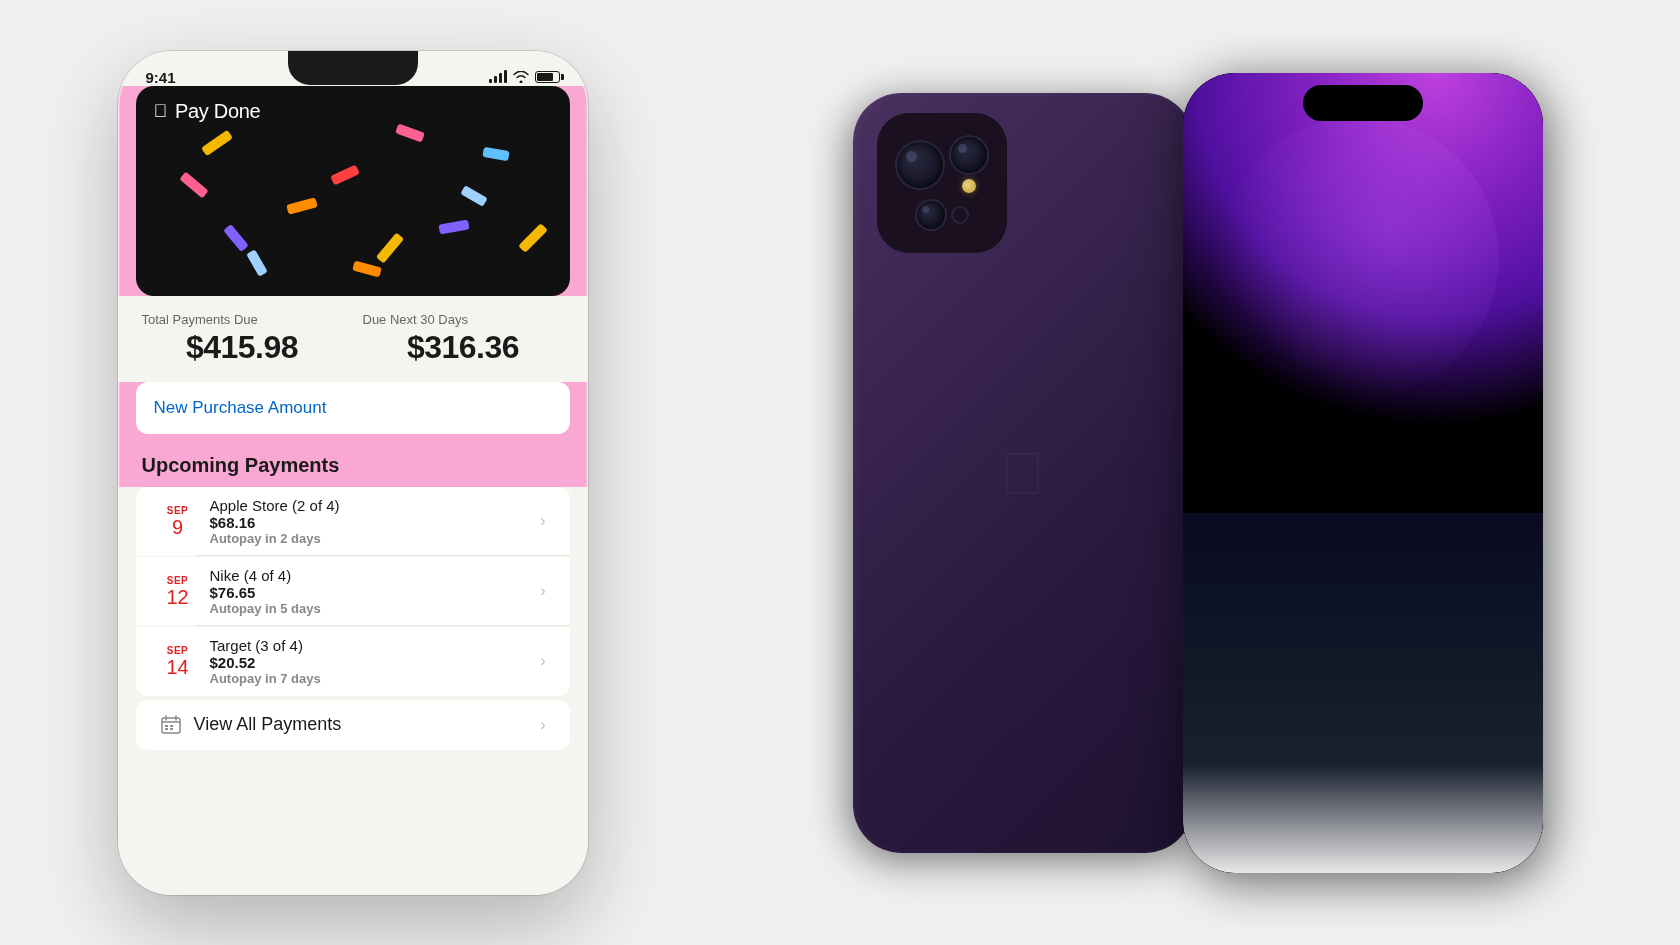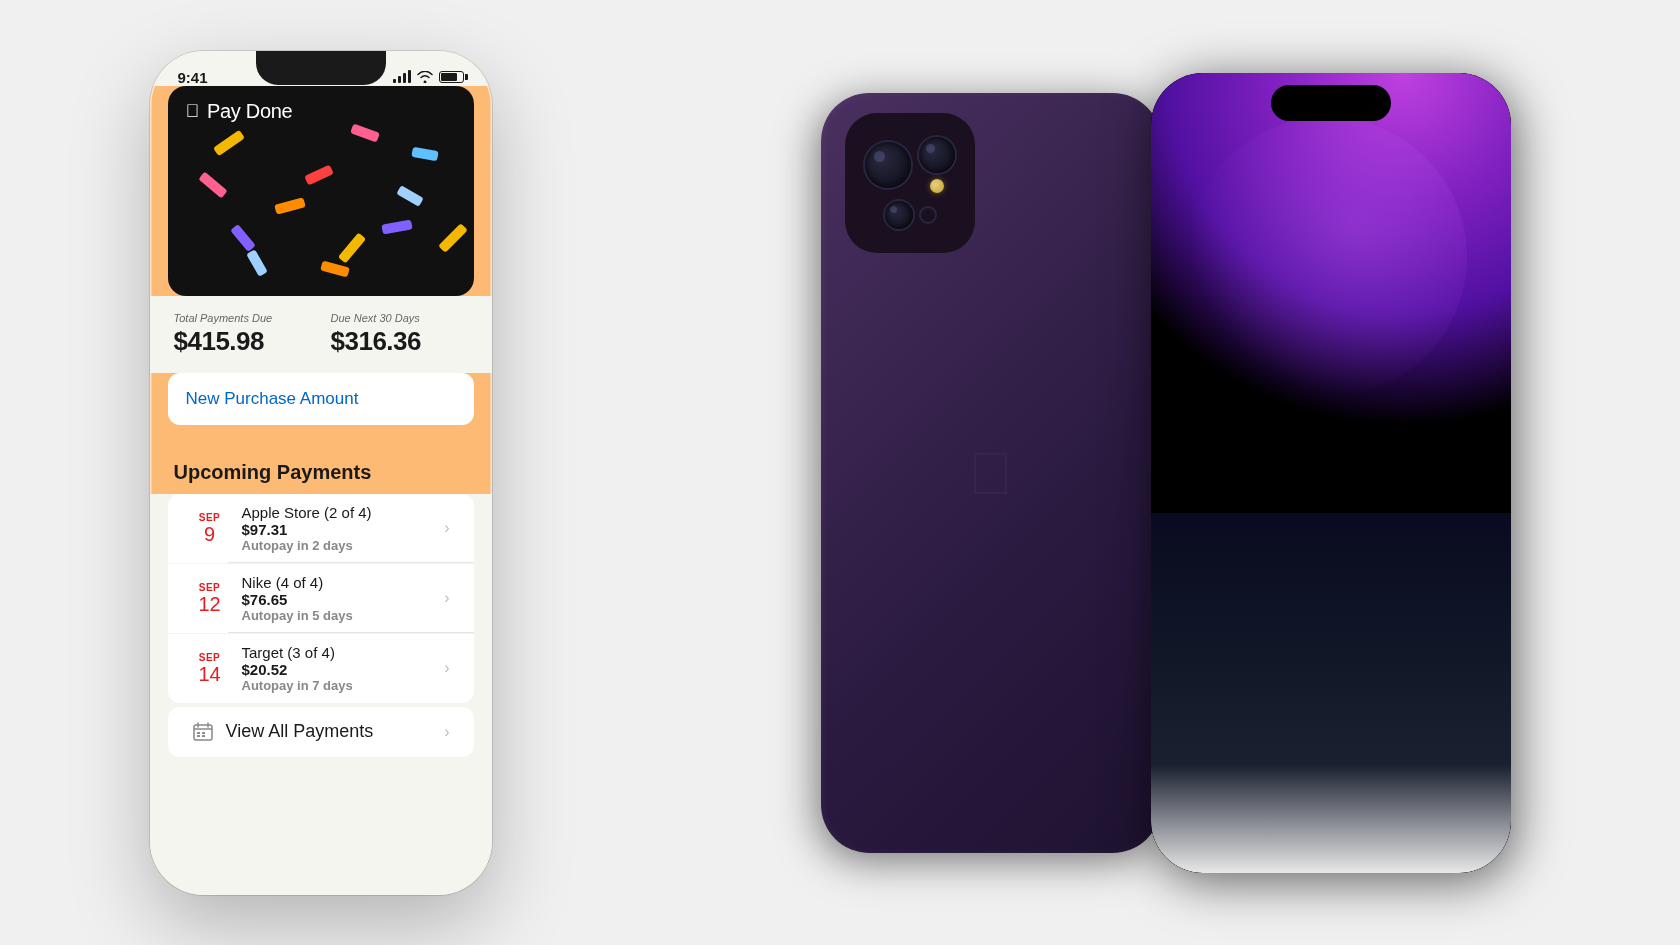--- a/index.html
+++ b/index.html
@@ -10,23 +10,23 @@
       background: #f0f0f0;
       display: flex;
       align-items: center;
       justify-content: space-around;
       font-family: -apple-system, BlinkMacSystemFont, 'SF Pro Display', 'Helvetica Neue', sans-serif;
       overflow: hidden;
     }
 
     
     .phone-left {
-      width: 342px;
+      width: 470px;
       height: 844px;
-      background: #fdba74;
+      background: #f9a8d4;
       border-radius: 54px;
       box-shadow: 0 30px 80px rgba(0,0,0,0.25), inset 0 0 0 1.5px rgba(255,255,255,0.6), 0 0 0 1px rgba(0,0,0,0.12);
       position: relative;
       overflow: hidden;
       display: flex;
       flex-direction: column;
     }
 
     
     .phone-left-top-bar {
@@ -183,51 +183,51 @@
       padding: 16px 24px;
       background: #f5f5f0;
       gap: 20px;
     }
 
     .payment-col {
       flex: 1;
     }
 
     .payment-label {
-      font-size: 11px;
+      font-size: 13px;
       color: #666;
       margin-bottom: 2px;
-      font-style: italic;
     }
 
     .payment-amount {
-      font-size: 26px;
+      font-size: 32px;
       font-weight: 600;
       color: #1a1a1a;
       letter-spacing: -0.5px;
+      text-align: center;
     }
 
     
     .new-purchase-row {
       margin: 0 18px;
       background: #fff;
       border-radius: 12px;
       padding: 16px 18px;
       display: flex;
       align-items: center;
     }
 
     .new-purchase-text {
       color: #0066cc;
       font-size: 17px;
     }
 
     
     .section-title {
-      padding: 36px 24px 10px;
+      padding: 20px 24px 10px;
       font-size: 20px;
       font-weight: 700;
       color: #1a1a1a;
     }
 
     .payments-list {
       background: #f5f5f0;
       flex: 1;
     }
 
@@ -549,21 +549,21 @@
   <div class="payments-list">
 
     <div id="payment-items-container">
         <div class="payment-item" style="border-radius: 12px 12px 0px 0px;">
       <div class="date-badge">
         <span class="date-month">SEP</span>
         <span class="date-day">9</span>
       </div>
       <div class="payment-details">
         <div class="payment-merchant">Apple Store (2 of 4)</div>
-        <div class="payment-price">$97.31</div>
+        <div class="payment-price">$68.16</div>
         <div class="payment-autopay">Autopay in 2 days</div>
       </div>
       <span class="chevron-right">›</span>
     </div>
         <div class="payment-item">
       <div class="date-badge">
         <span class="date-month">SEP</span>
         <span class="date-day">12</span>
       </div>
       <div class="payment-details">

